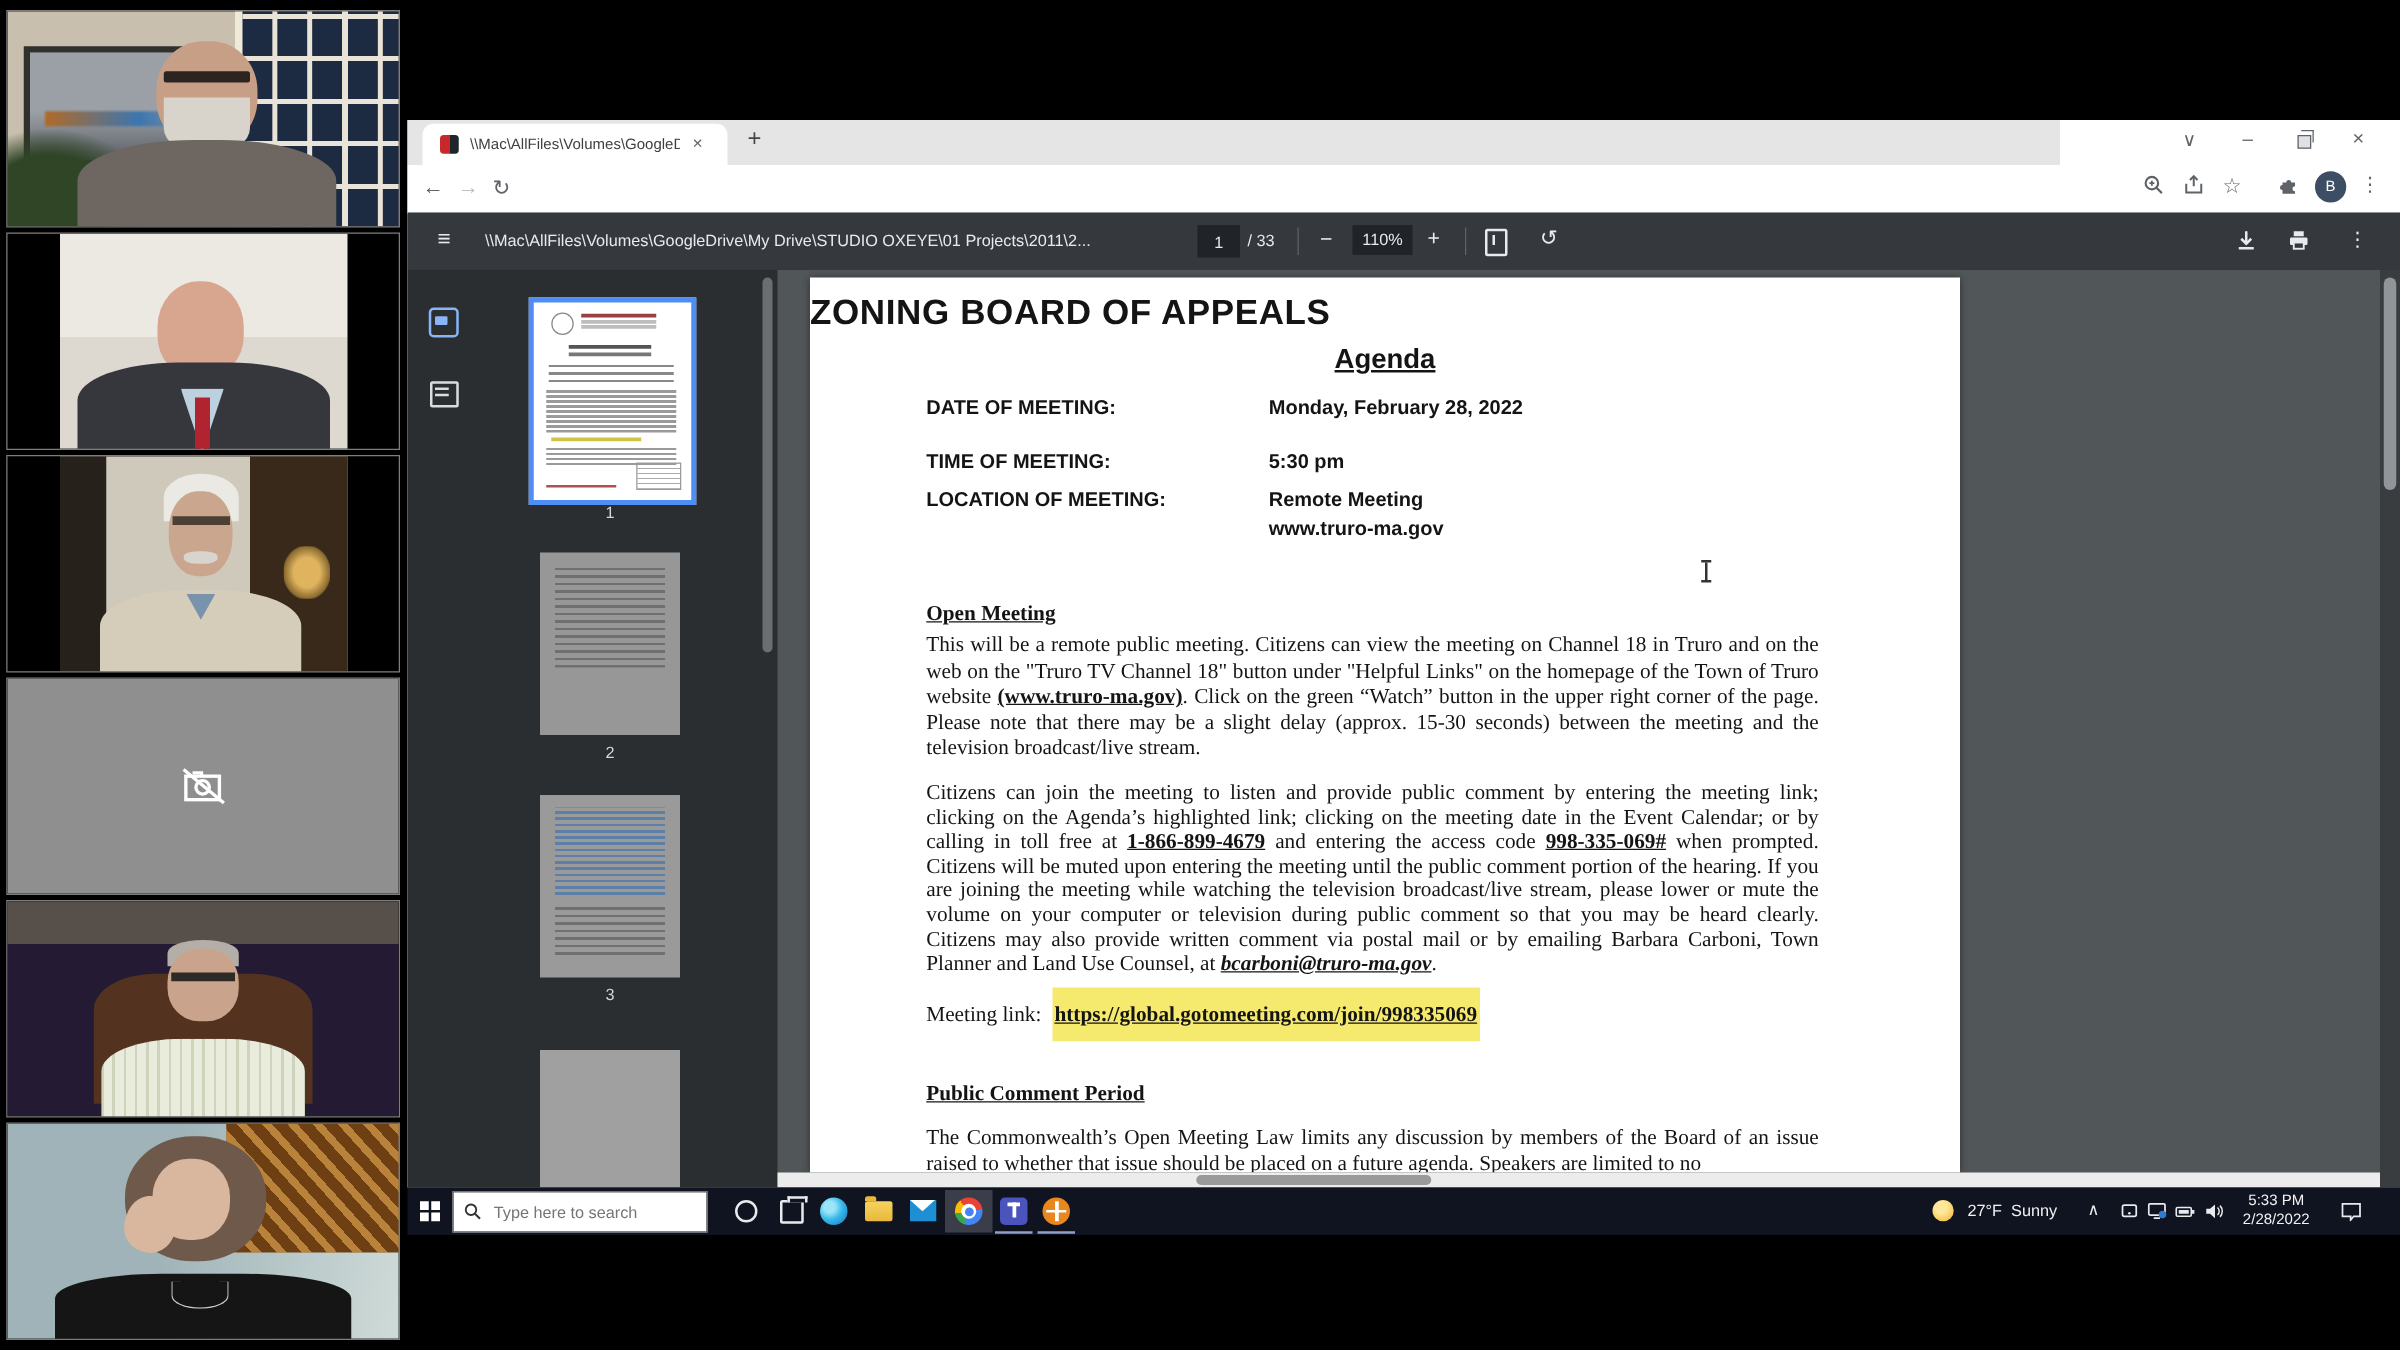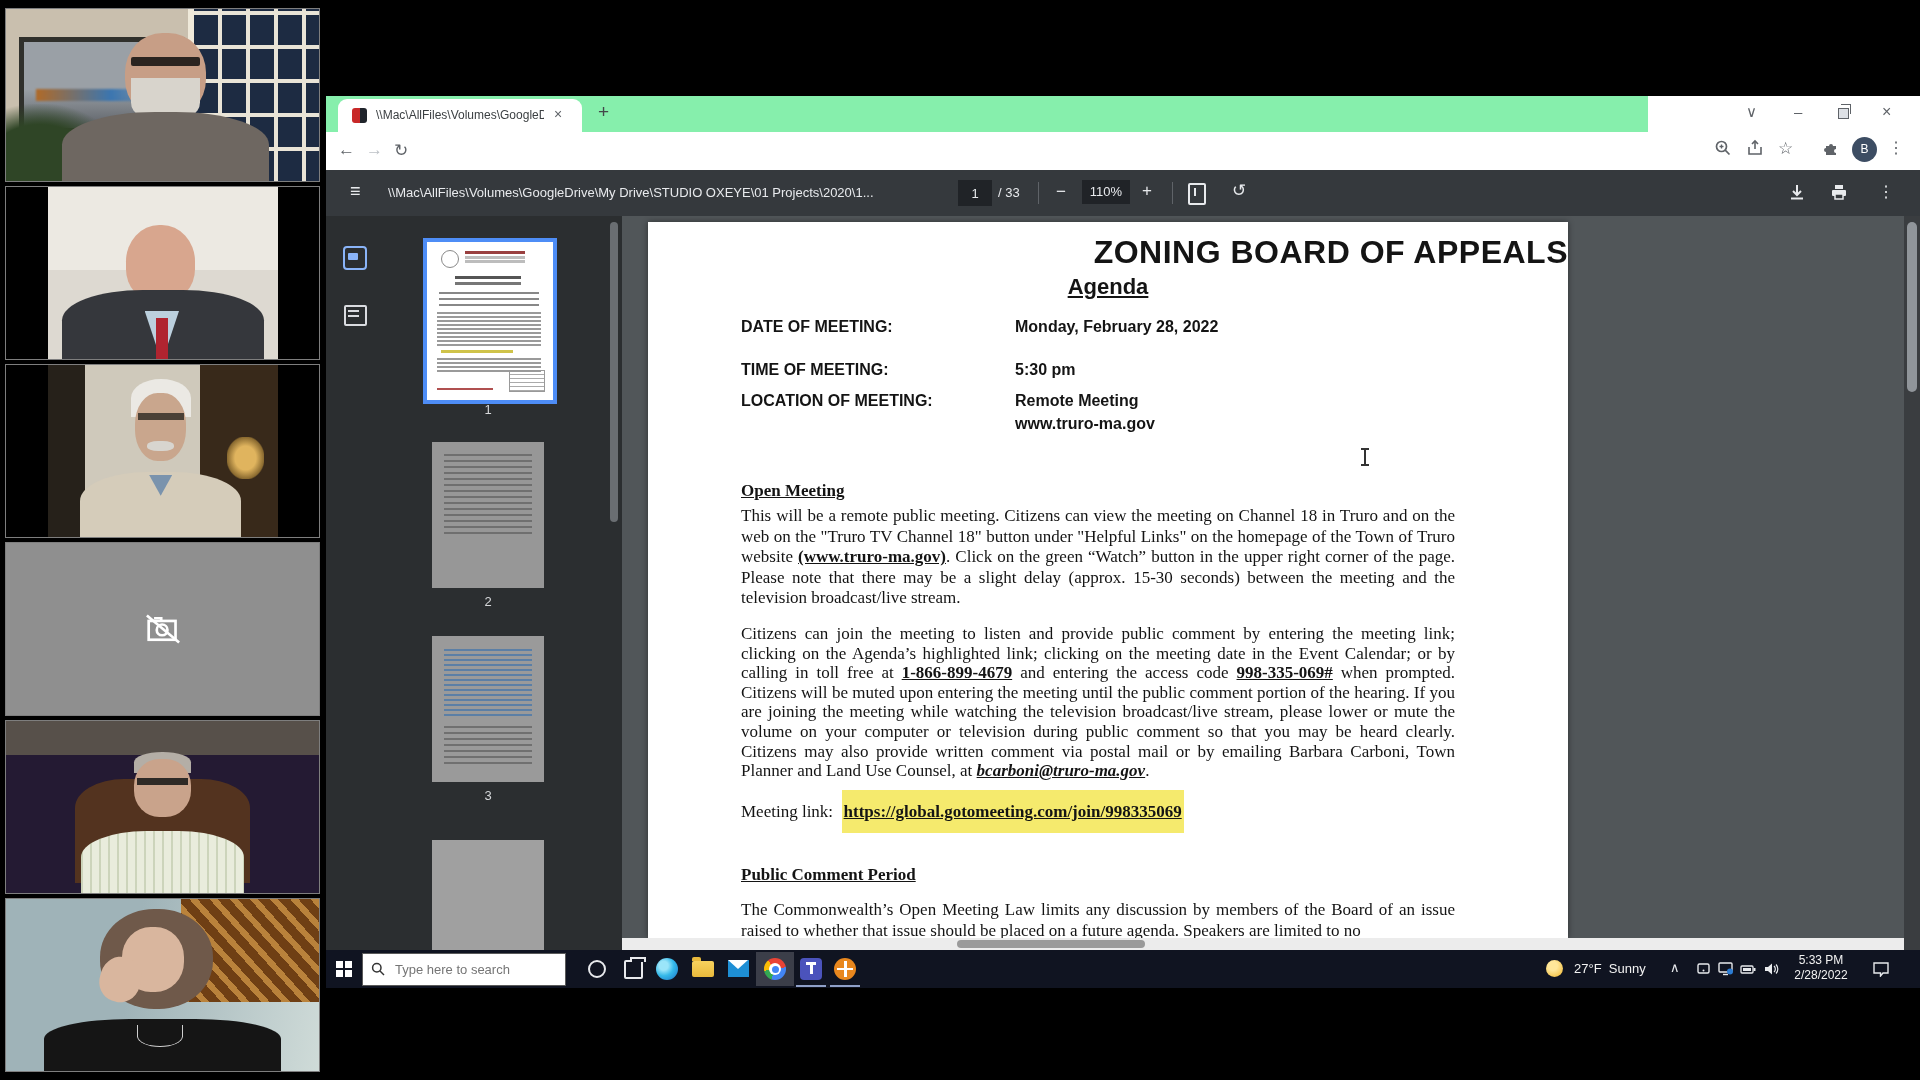--- a/index.html
+++ b/index.html
@@ -58,21 +58,21 @@
   .s6 .artw{right:0;top:0;width:44%;height:60%;background-color:#6f3f14;
     background-image:repeating-linear-gradient(48deg,rgba(235,175,85,.6) 0 6px,transparent 6px 15px);}
   .s6 .hair{left:30%;top:6%;width:36%;height:58%;border-radius:48%;background:#6f594a;}
   .s6 .face{left:37%;top:16%;width:20%;height:38%;border-radius:46%;background:#d9b69e;}
   .s6 .hand{left:30%;top:34%;width:13%;height:26%;border-radius:46%;background:#d9b69e;transform:rotate(18deg);}
   .s6 .body{left:12%;bottom:-2%;width:76%;height:32%;border-radius:36% 36% 0 0;background:#151515;}
   .s6 .neck{left:42%;bottom:14%;width:14%;height:12%;border:1px solid #cfcfcf;border-top:none;border-radius:0 0 50% 50%;background:transparent;}
 
   
   #browser{left:326px;top:96px;width:1594px;height:854px;background:#fff;}
-  #tabstrip{left:0;top:0;width:1322px;height:36px;background:#86efac;}
+  #tabstrip{left:0;top:0;width:1322px;height:36px;background:#e5e5e5;}
   #tab{left:12px;top:3px;width:244px;height:33px;background:#fff;border-radius:9px 9px 0 0;}
   #favicon{left:14px;top:9px;width:15px;height:15px;border-radius:3px;
     background:linear-gradient(90deg,#c82828 0 55%,#20242b 55% 100%);}
   #tabtitle{left:38px;top:9px;width:168px;font-size:12px;color:#3c4043;white-space:nowrap;overflow:hidden;}
   #tabclose{left:216px;top:7px;font-size:14px;color:#5f6368;cursor:default;}
   #newtab{left:272px;top:5px;font-size:19px;color:#44474a;}
   .winc{top:7px;font-size:15px;color:#5f6368;}
   #wmenu{left:1420px;} #wmin{left:1468px;}
   #wrest{left:1512px;top:12px;width:9px;height:9px;border:1.5px solid #5f6368;background:#dee1e6;}
   #wrest::before{content:"";position:absolute;left:2px;top:-5px;width:9px;height:9px;border:1.5px solid #5f6368;border-left:none;border-bottom:none;}
@@ -137,21 +137,21 @@
   #th3 i{position:absolute;left:12px;top:10px;width:88px;height:70px;
     background:repeating-linear-gradient(0deg,#5b7fa6 0 2px,transparent 2px 5px);}
   #th3 b{position:absolute;left:12px;top:88px;width:88px;height:40px;
     background:repeating-linear-gradient(0deg,#707070 0 2px,transparent 2px 6px);}
   #th4{left:106px;top:624px;width:112px;height:110px;background:#a0a0a0;}
   #sbscroll{left:284px;top:6px;width:8px;height:300px;border-radius:4px;background:#6a6e72;}
 
   
   #page{left:322px;top:6px;width:920px;height:716px;background:#fff;box-shadow:0 0 6px rgba(0,0,0,.45);overflow:hidden;
     color:#141414;}
-  #doctitle{left:0;top:12px;width:920px;text-align:right;font-size:32px;font-weight:bold;letter-spacing:.5px;}
+  #doctitle{left:0;top:12px;width:920px;text-align:left;font-size:28px;font-weight:bold;letter-spacing:.5px;}
   #docsub{left:0;top:52px;width:920px;text-align:center;font-size:22px;font-weight:bold;text-decoration:underline;}
   .mlabel{left:93px;font-size:16px;font-weight:bold;}
   .mvalue{left:367px;font-size:16px;font-weight:bold;}
   #m0l,#m0v{top:96px;} #m1l,#m1v{top:139px;} #m2l,#m2v{top:170px;} #m2v2{top:193px;}
   .serif{font-family:"Liberation Serif",serif;}
   .dochead{left:93px;font-size:17px;font-weight:bold;text-decoration:underline;}
   #h-open{top:259px;} #h-pcp{top:643px;}
   .para{left:93px;width:714px;font-size:17px;text-align:justify;}
   #para1{top:284px;line-height:20.6px;}
   #para2{top:402px;line-height:19.6px;}
@@ -321,21 +321,21 @@
         <svg width="18" height="18" viewBox="0 0 18 18">
             <path d="M4 7 h3 a2 2 0 1 1 4 0 h3 v3 a2 2 0 1 0 0 4 v2 H4 v-3 a2 2 0 1 1 0-4 Z" fill="#5f6368"></path>
           </svg>
       </span>
       <span id="avatar" class="abs">B</span>
       <span id="ic-more" class="abs">⋮</span>
     </div>
 
     <div id="pdfbar" class="abs">
       <span id="pdfmenu" class="abs">≡</span>
-      <span id="pdfpath" class="abs">\\Mac\AllFiles\Volumes\GoogleDrive\My Drive\STUDIO OXEYE\01 Projects\2020\1...</span>
+      <span id="pdfpath" class="abs">\\Mac\AllFiles\Volumes\GoogleDrive\My Drive\STUDIO OXEYE\01 Projects\2011\2...</span>
       <input id="pageinput" class="abs" value="1" style="">
       <span id="pagetotal" class="abs">/ 33</span>
       <span id="sep1" class="abs vsep"></span>
       <span id="zoomout" class="abs">−</span>
       <span id="zoombox" class="abs">110%</span>
       <span id="zoomin" class="abs">+</span>
       <span id="sep2" class="abs vsep"></span>
       <span id="fitbtn" class="abs">
           <i></i>
         </span>

